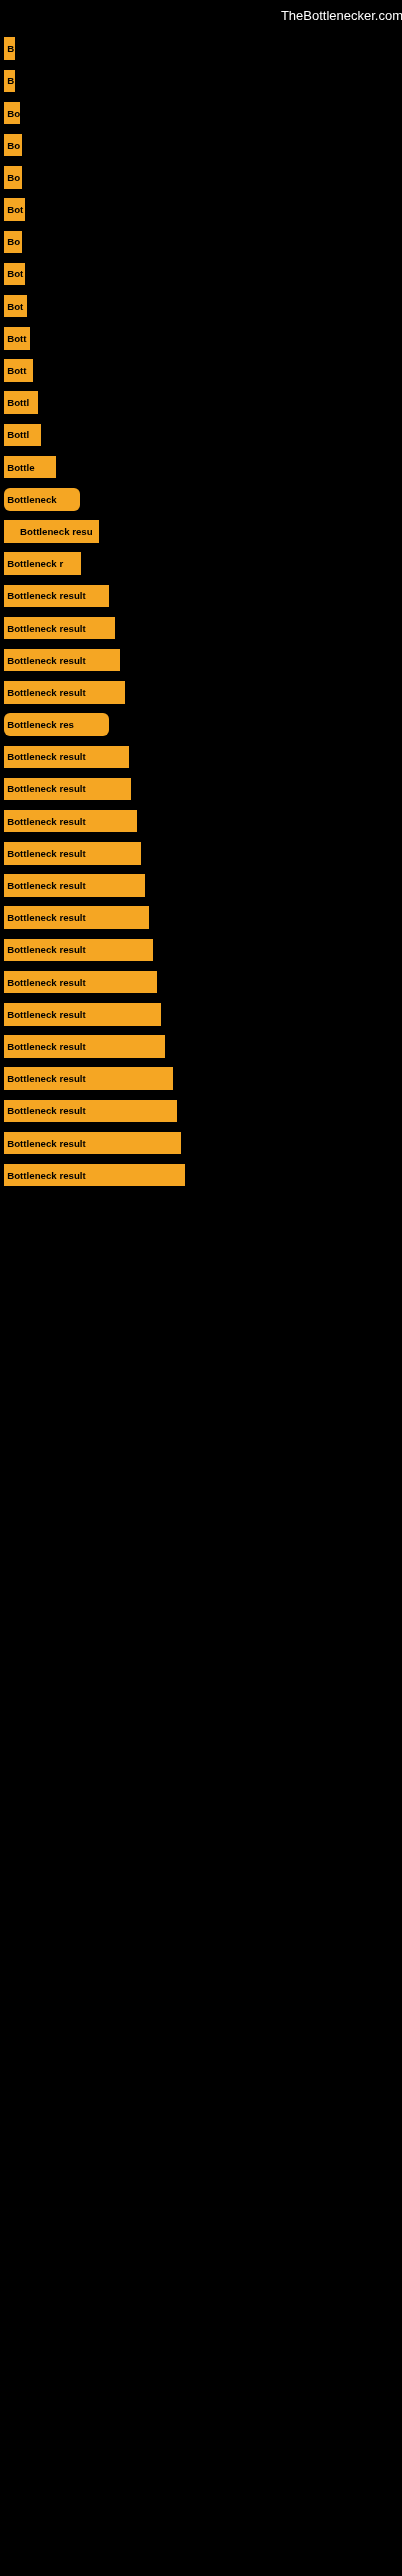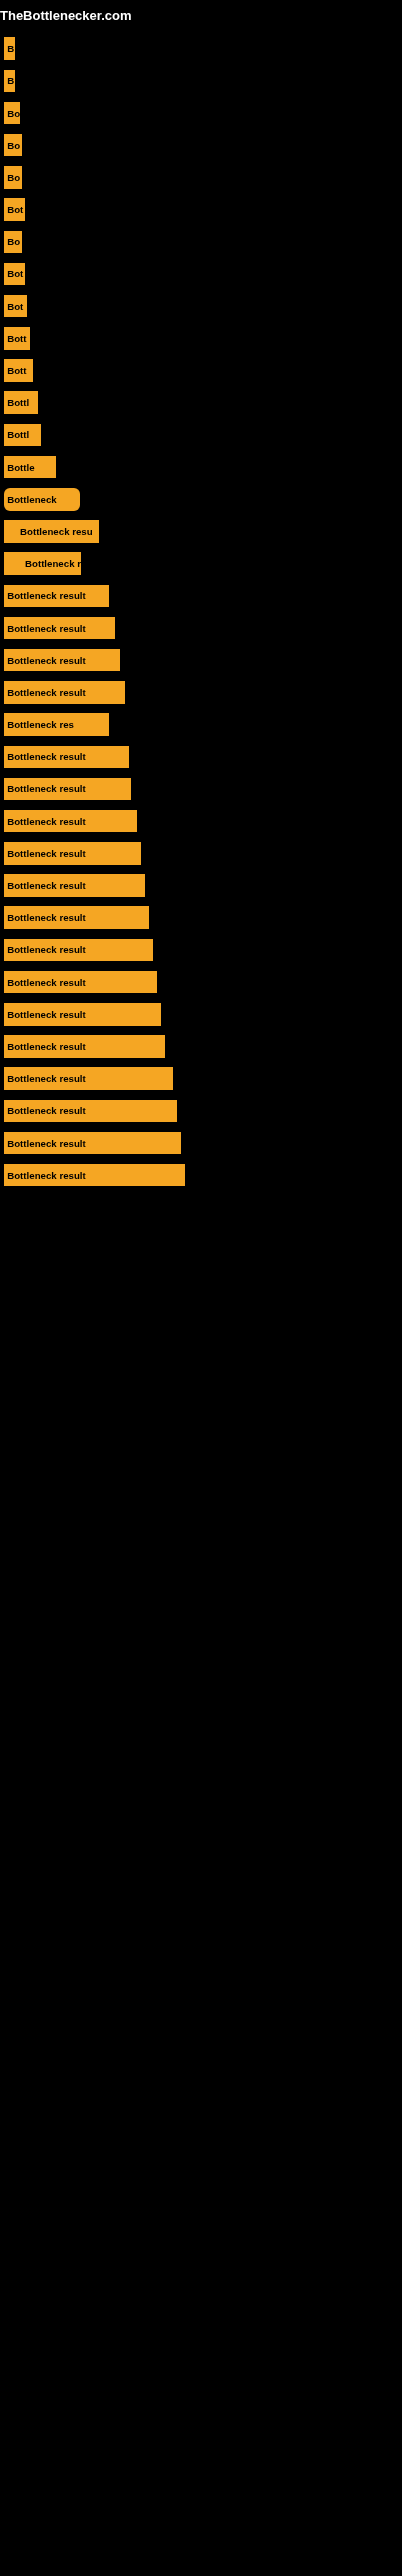--- a/index.html
+++ b/index.html
@@ -11,24 +11,24 @@
     body {
       background-color: #000;
       width: 403px;
       min-height: 2576px;
       font-family: Arial, sans-serif;
       position: relative;
     }
 
     .site-title {
       color: #fff;
-      text-align: left;
+      text-align: right;
       font-size: 13px;
       padding: 8px 0 6.4px 0;
-      font-weight: bold;
+      font-weight: normal;
     }
 
     .bars-container {
       padding: 8px 8px 8px 4px;
       display: flex;
       flex-direction: column;
       gap: 0px;
     }
 
     .bar-row {
@@ -133,21 +133,21 @@
       <div class="bar" style="width: 76px; border-radius: 6px;">
         <span class="bar-label">Bottleneck</span>
       </div>
     </div>
     <div class="bar-row">
       <div class="bar" style="width: 95px; padding-left: 16px;">
         <span class="bar-label">Bottleneck resu</span>
       </div>
     </div>
     <div class="bar-row">
-      <div class="bar" style="width: 77px; justify-content: flex-end;">
+      <div class="bar" style="width: 77px;">
         <span class="bar-label">Bottleneck r</span>
       </div>
     </div>
     <div class="bar-row">
       <div class="bar" style="width: 105px;">
         <span class="bar-label">Bottleneck result</span>
       </div>
     </div>
     <div class="bar-row">
       <div class="bar" style="width: 111px;">
@@ -158,21 +158,21 @@
       <div class="bar" style="width: 116px;">
         <span class="bar-label">Bottleneck result</span>
       </div>
     </div>
     <div class="bar-row">
       <div class="bar" style="width: 121px;">
         <span class="bar-label">Bottleneck result</span>
       </div>
     </div>
     <div class="bar-row">
-      <div class="bar" style="width: 105px;">
+      <div class="bar" style="width: 105px; border-radius: 6px;">
         <span class="bar-label">Bottleneck res</span>
       </div>
     </div>
     <div class="bar-row">
       <div class="bar" style="width: 125px;">
         <span class="bar-label">Bottleneck result</span>
       </div>
     </div>
     <div class="bar-row">
       <div class="bar" style="width: 127px;">

